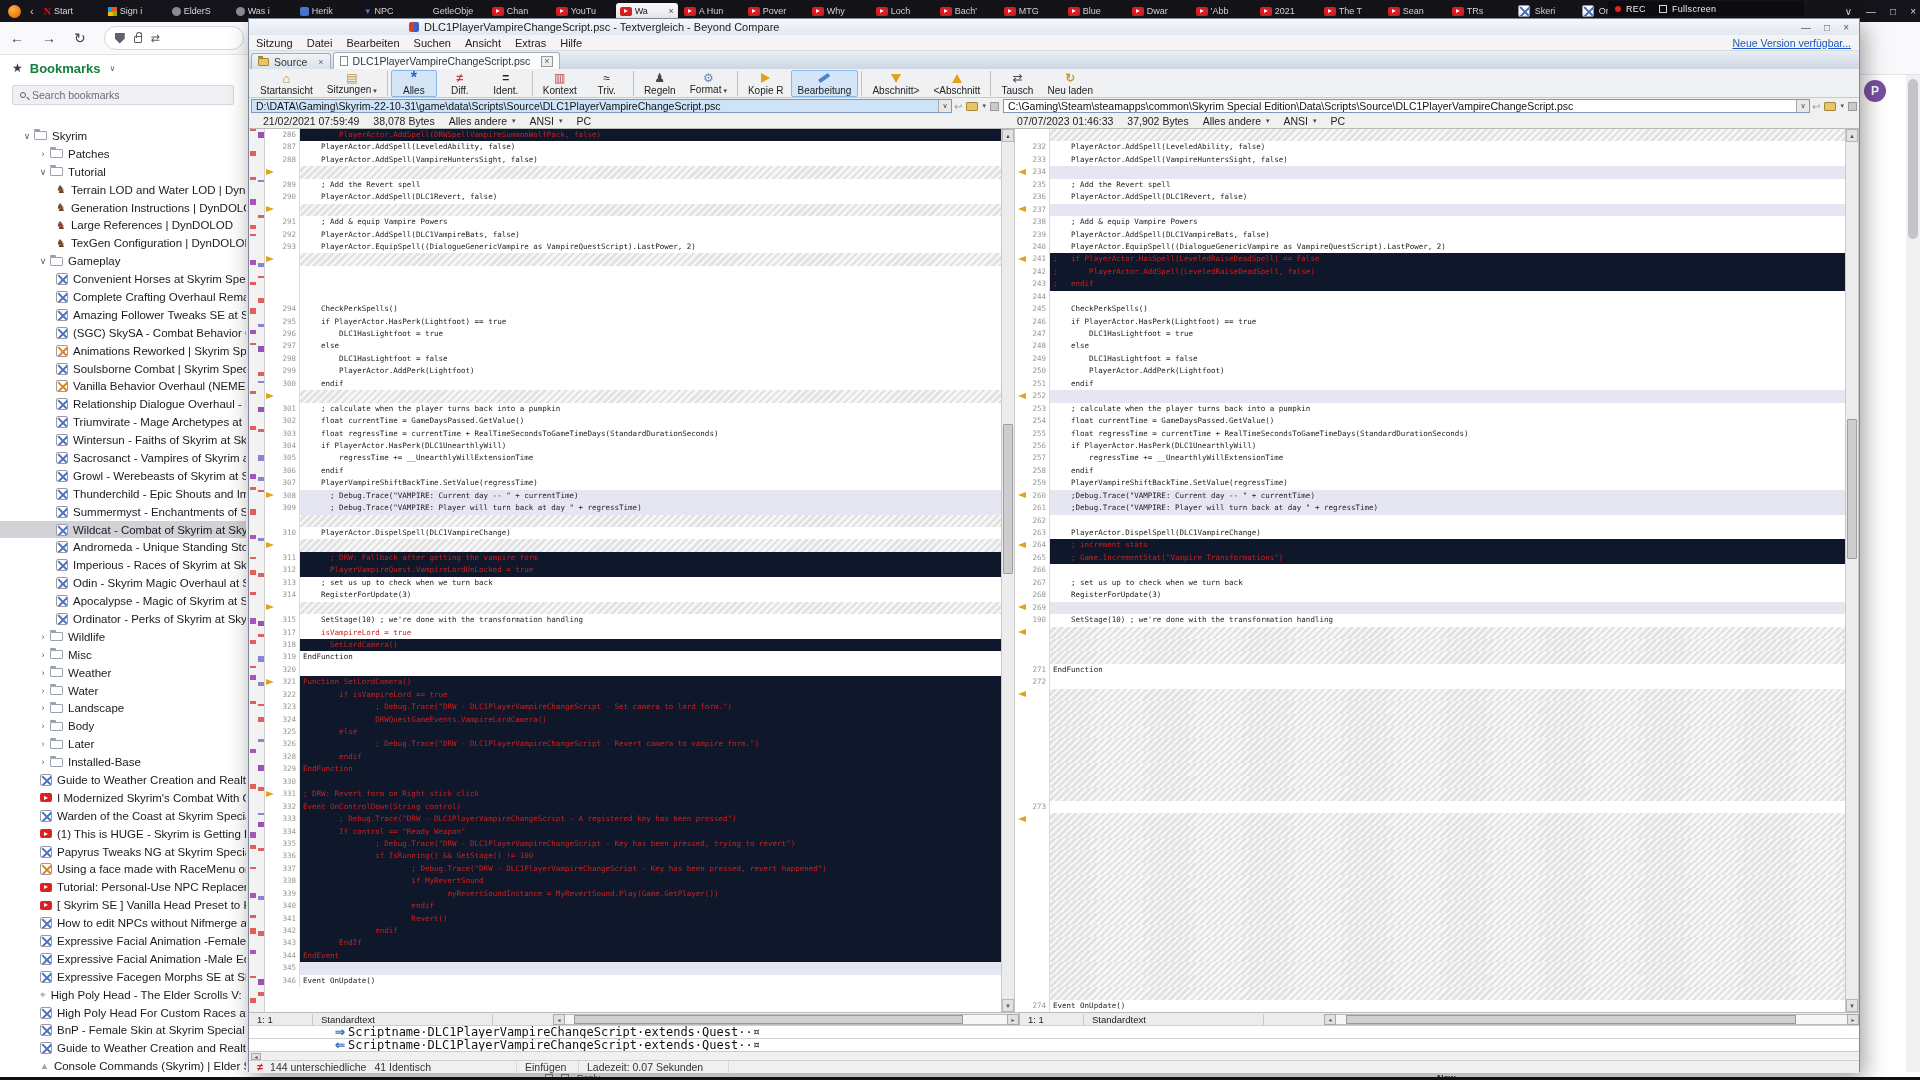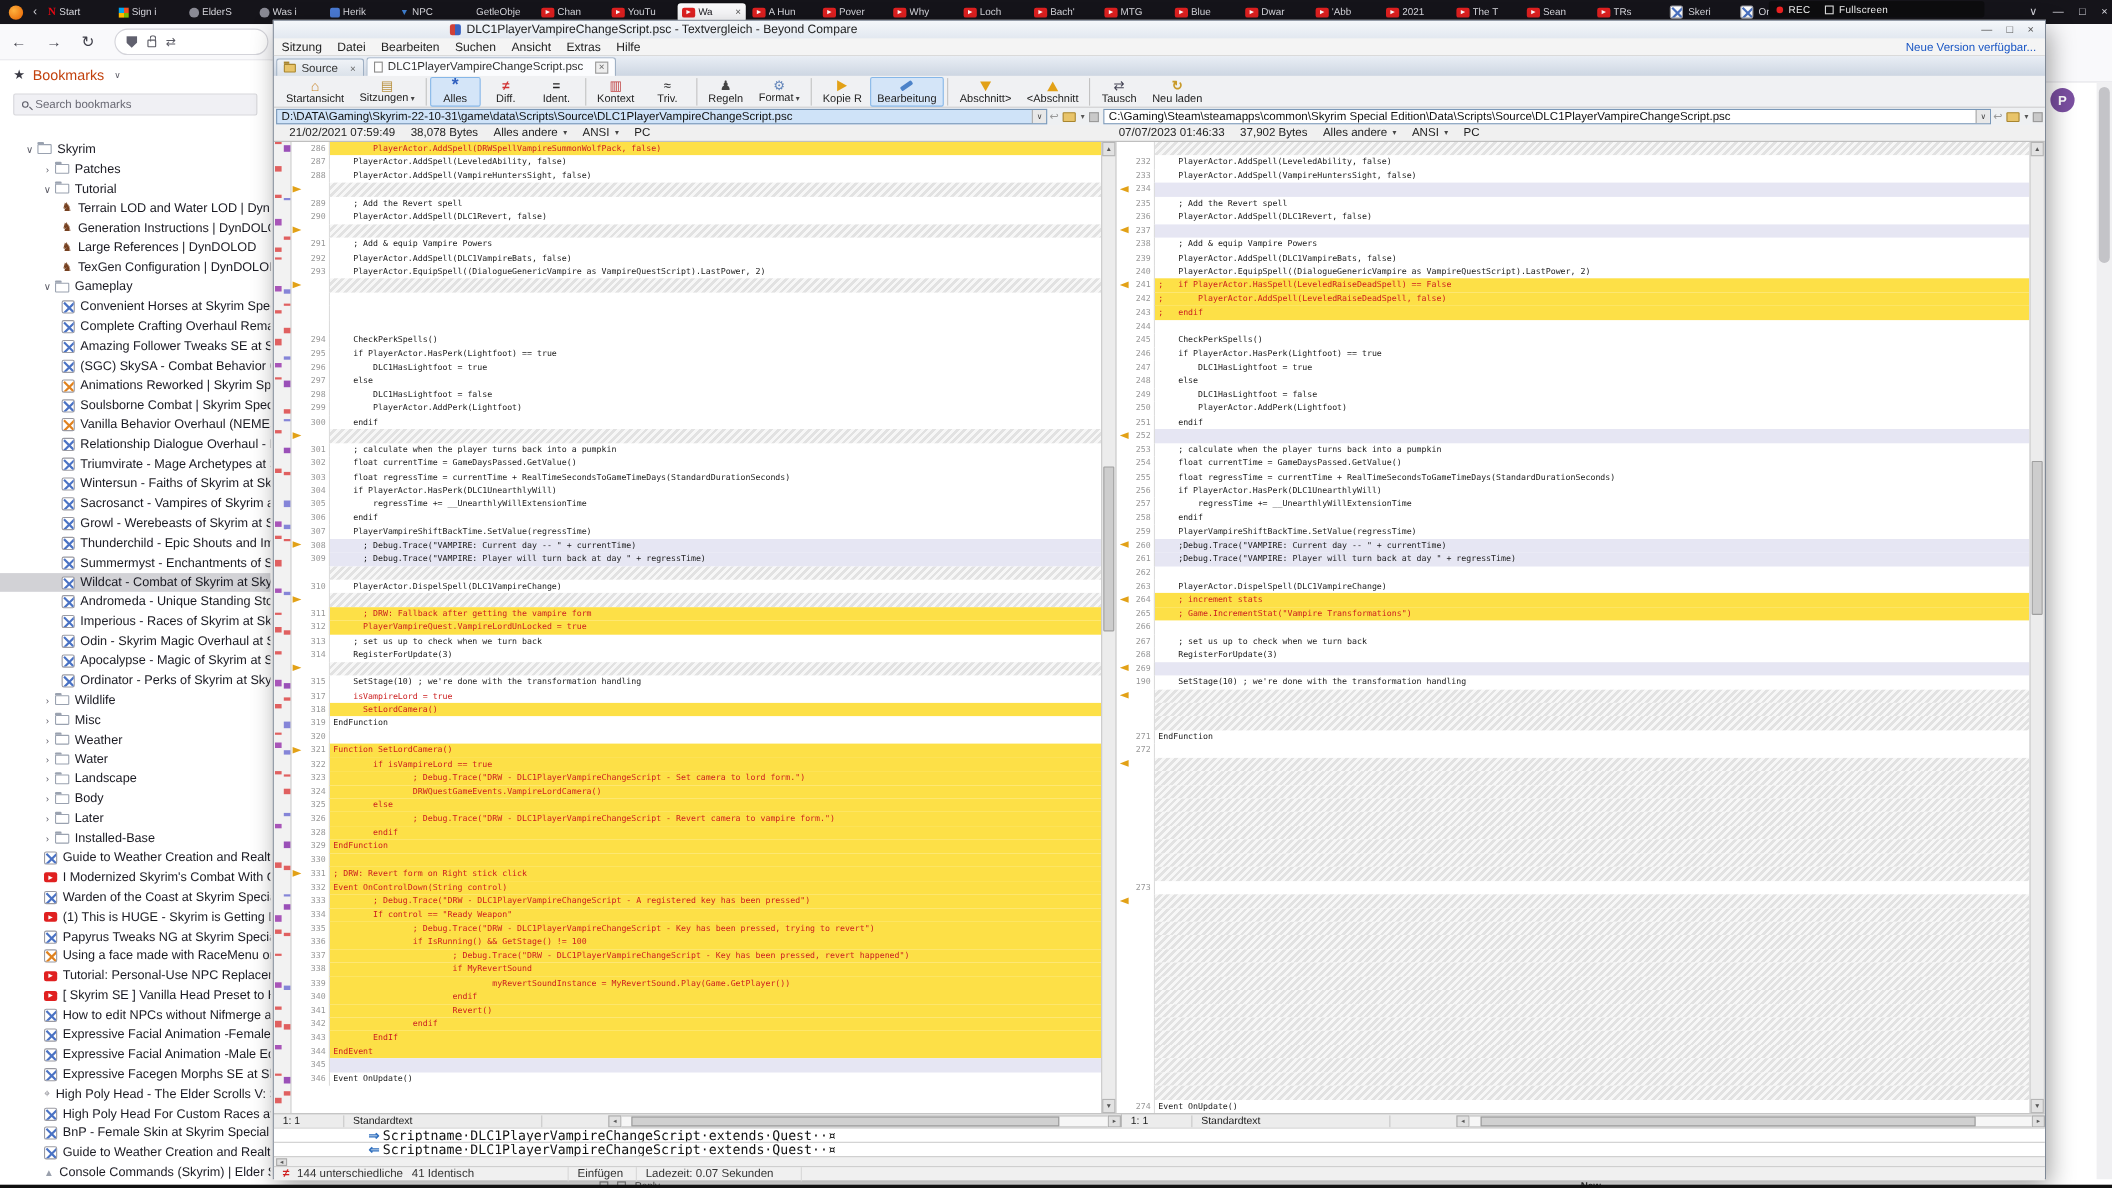--- a/index.html
+++ b/index.html
@@ -45,21 +45,21 @@
   .shield{width:10px;height:11px;background:#60606e;clip-path:polygon(0 0,100% 0,100% 55%,50% 100%,0 55%)}
   .lock{width:8px;height:7px;border:1.4px solid #5a5a64;border-radius:1px;position:relative;margin-top:3px}
   .lock::before{content:"";position:absolute;left:1px;top:-5px;width:4px;height:5px;border:1.4px solid #5a5a64;border-bottom:none;border-radius:3px 3px 0 0}
   .navright{position:absolute;right:18px;top:0;height:33px;display:flex;align-items:center;gap:16px}
   .pencil{width:12px;height:3px;background:#4d83c9;border-radius:1px;transform:rotate(-45deg)}
 
   
   .sidebar{position:absolute;left:0;top:55px;width:246px;height:1025px;background:#fff;z-index:2;overflow:hidden}
   .sbheader{height:26px;display:flex;align-items:center;padding-left:12px;gap:7px}
   .star{font-size:12px;color:#3a3a44}
-  .sbtitle{font-size:13px;font-weight:normal;color:#c2410c}
+  .sbtitle{font-size:13px;font-weight:bold;color:#15803d}
   .sbchev{font-size:8px;color:#5b5b66;margin-left:2px}
   .sbsearch{height:20px;margin:4px 12px 10px 12px;background:#f0f0f4;border:1px solid #d7d7db;border-radius:2px;
             display:flex;align-items:center;padding:0 7px;gap:6px}
   .mag{width:6px;height:6px;border:1.4px solid #5b5b66;border-radius:50%;position:relative}
   .mag::after{content:"";position:absolute;left:5px;top:5px;width:4px;height:1.4px;background:#5b5b66;transform:rotate(45deg)}
   .sbph{font-size:10.5px;color:#6a6a74}
   #bmtree{padding-top:12px}
   .bmrow{height:17.9px;display:flex;align-items:center;white-space:nowrap;overflow:hidden;font-size:11.5px;color:#1a1a22}
   .bmrow.sel{background:#d2d2d6}
   .chev{width:10px;text-align:center;font-size:9px;color:#5b5b66;flex:none}
@@ -90,21 +90,21 @@
   
   .bcwin{position:absolute;left:248px;top:18px;width:1612px;height:1054px;z-index:10;background:#f0f0f0;
          border:1px solid #7e8896;box-shadow:4px 8px 22px rgba(0,0,0,.38);display:flex;flex-direction:column}
   .bc-title{height:16px;background:linear-gradient(#f4f7fa,#e2e8f0);display:flex;align-items:center;padding-left:160px;flex:none}
   .bcico{width:10px;height:10px;border-radius:2px;background:linear-gradient(90deg,#d04038 50%,#3a62c0 50%);margin-right:5px;flex:none}
   .bctxt{font-size:11px;color:#222;white-space:nowrap}
   .bcctl{margin-left:auto;display:flex;gap:13px;padding-right:10px;color:#555;font-size:10px}
   .bc-menu{height:16px;background:#f4f4f4;border-bottom:1px solid #dadada;display:flex;align-items:center;flex:none}
   #bcmenu{display:flex}
   .mitem{font-size:11px;color:#222;padding:0 7px}
-  .updlink{margin-left:auto;margin-right:8px;font-size:10.5px;color:#1a56c4;}
+  .updlink{margin-left:auto;margin-right:8px;font-size:10.5px;color:#1a56c4;text-decoration:underline}
   .bc-tabs{height:18px;background:linear-gradient(#e9eef5,#cdd6e2);display:flex;align-items:flex-end;padding-left:2px;flex:none}
   .bctab{height:16px;display:flex;align-items:center;padding:0 6px;gap:5px;font-size:10.5px;color:#333;
          background:linear-gradient(#f0f3f7,#dbe2ea);border:1px solid #9fb0c4;border-bottom:none;border-radius:3px 3px 0 0;margin-right:2px}
   .bctab.active{background:#fbfcfe;height:17px}
   .bctab .fold{width:11px;height:8px;background:#e8c46a;border:1px solid #a8852e;border-radius:1px;position:relative}
   .bctab .fold::before{content:"";position:absolute;left:-1px;top:-3px;width:5px;height:2px;background:#a8852e}
   .bctab .doc{width:8px;height:10px;background:#fff;border:1px solid #8a8a8a}
   .tclose{font-size:9px;color:#666;margin-left:6px}
   .tclose.boxed{border:1px solid #999;background:#eee;padding:0 2px;line-height:9px}
 
@@ -151,21 +151,21 @@
   .pane{width:736px;background:#fff;overflow:hidden;flex:none}
   .pane.pr{flex:1;width:auto}
   .crow{display:flex;height:12.4507px}
   .mk{width:12px;position:relative;flex:none}
   .garr{position:absolute;top:2.7px;width:0;height:0;border-top:3.5px solid transparent;border-bottom:3.5px solid transparent}
   .garr.r{left:1px;border-left:8px solid #e2a117}
   .garr.l{right:1px;border-right:8px solid #e2a117}
   .ln{width:22px;flex:none;text-align:right;padding-right:3px;color:#979797;
       font-family:"DejaVu Sans Mono",monospace;font-size:7.5px;line-height:12.45px}
   .tc{flex:1;border-left:1px solid #dcdcdc;overflow:hidden}
-  .tc.p{background:#fde047}.tc.v{background:#e6e6f3}
+  .tc.p{background:#0f172a}.tc.v{background:#e6e6f3}
   .tc.h{background:repeating-linear-gradient(135deg,#f7f7f7 0 2.5px,#e2e2e2 2.5px 5px)}
   .tc pre{font-family:"DejaVu Sans Mono",monospace;font-size:7.5px;line-height:12.45px;padding-left:3px;white-space:pre;color:#1a1a1a}
   .tc pre.red{color:#cc2020}
   .vscroll{width:14px;background:#ececec;border-left:1px solid #c9c9c9;border-right:1px solid #c9c9c9;position:relative;flex:none}
   .sbtn{position:absolute;left:0;width:12px;height:13px;background:#e2e2e2;border:1px solid #b5b5b5;
         font-size:6px;color:#555;display:flex;align-items:center;justify-content:center}
   .sbtn.up{top:0}.sbtn.dn{bottom:0}
   .sthumb{position:absolute;left:1px;width:10px;background:#cdcdcd;border:1px solid #9f9f9f;border-radius:1px}
 
   .bc-bars{height:13px;display:flex;background:#ececec;border-top:1px solid #bbb;flex:none}

